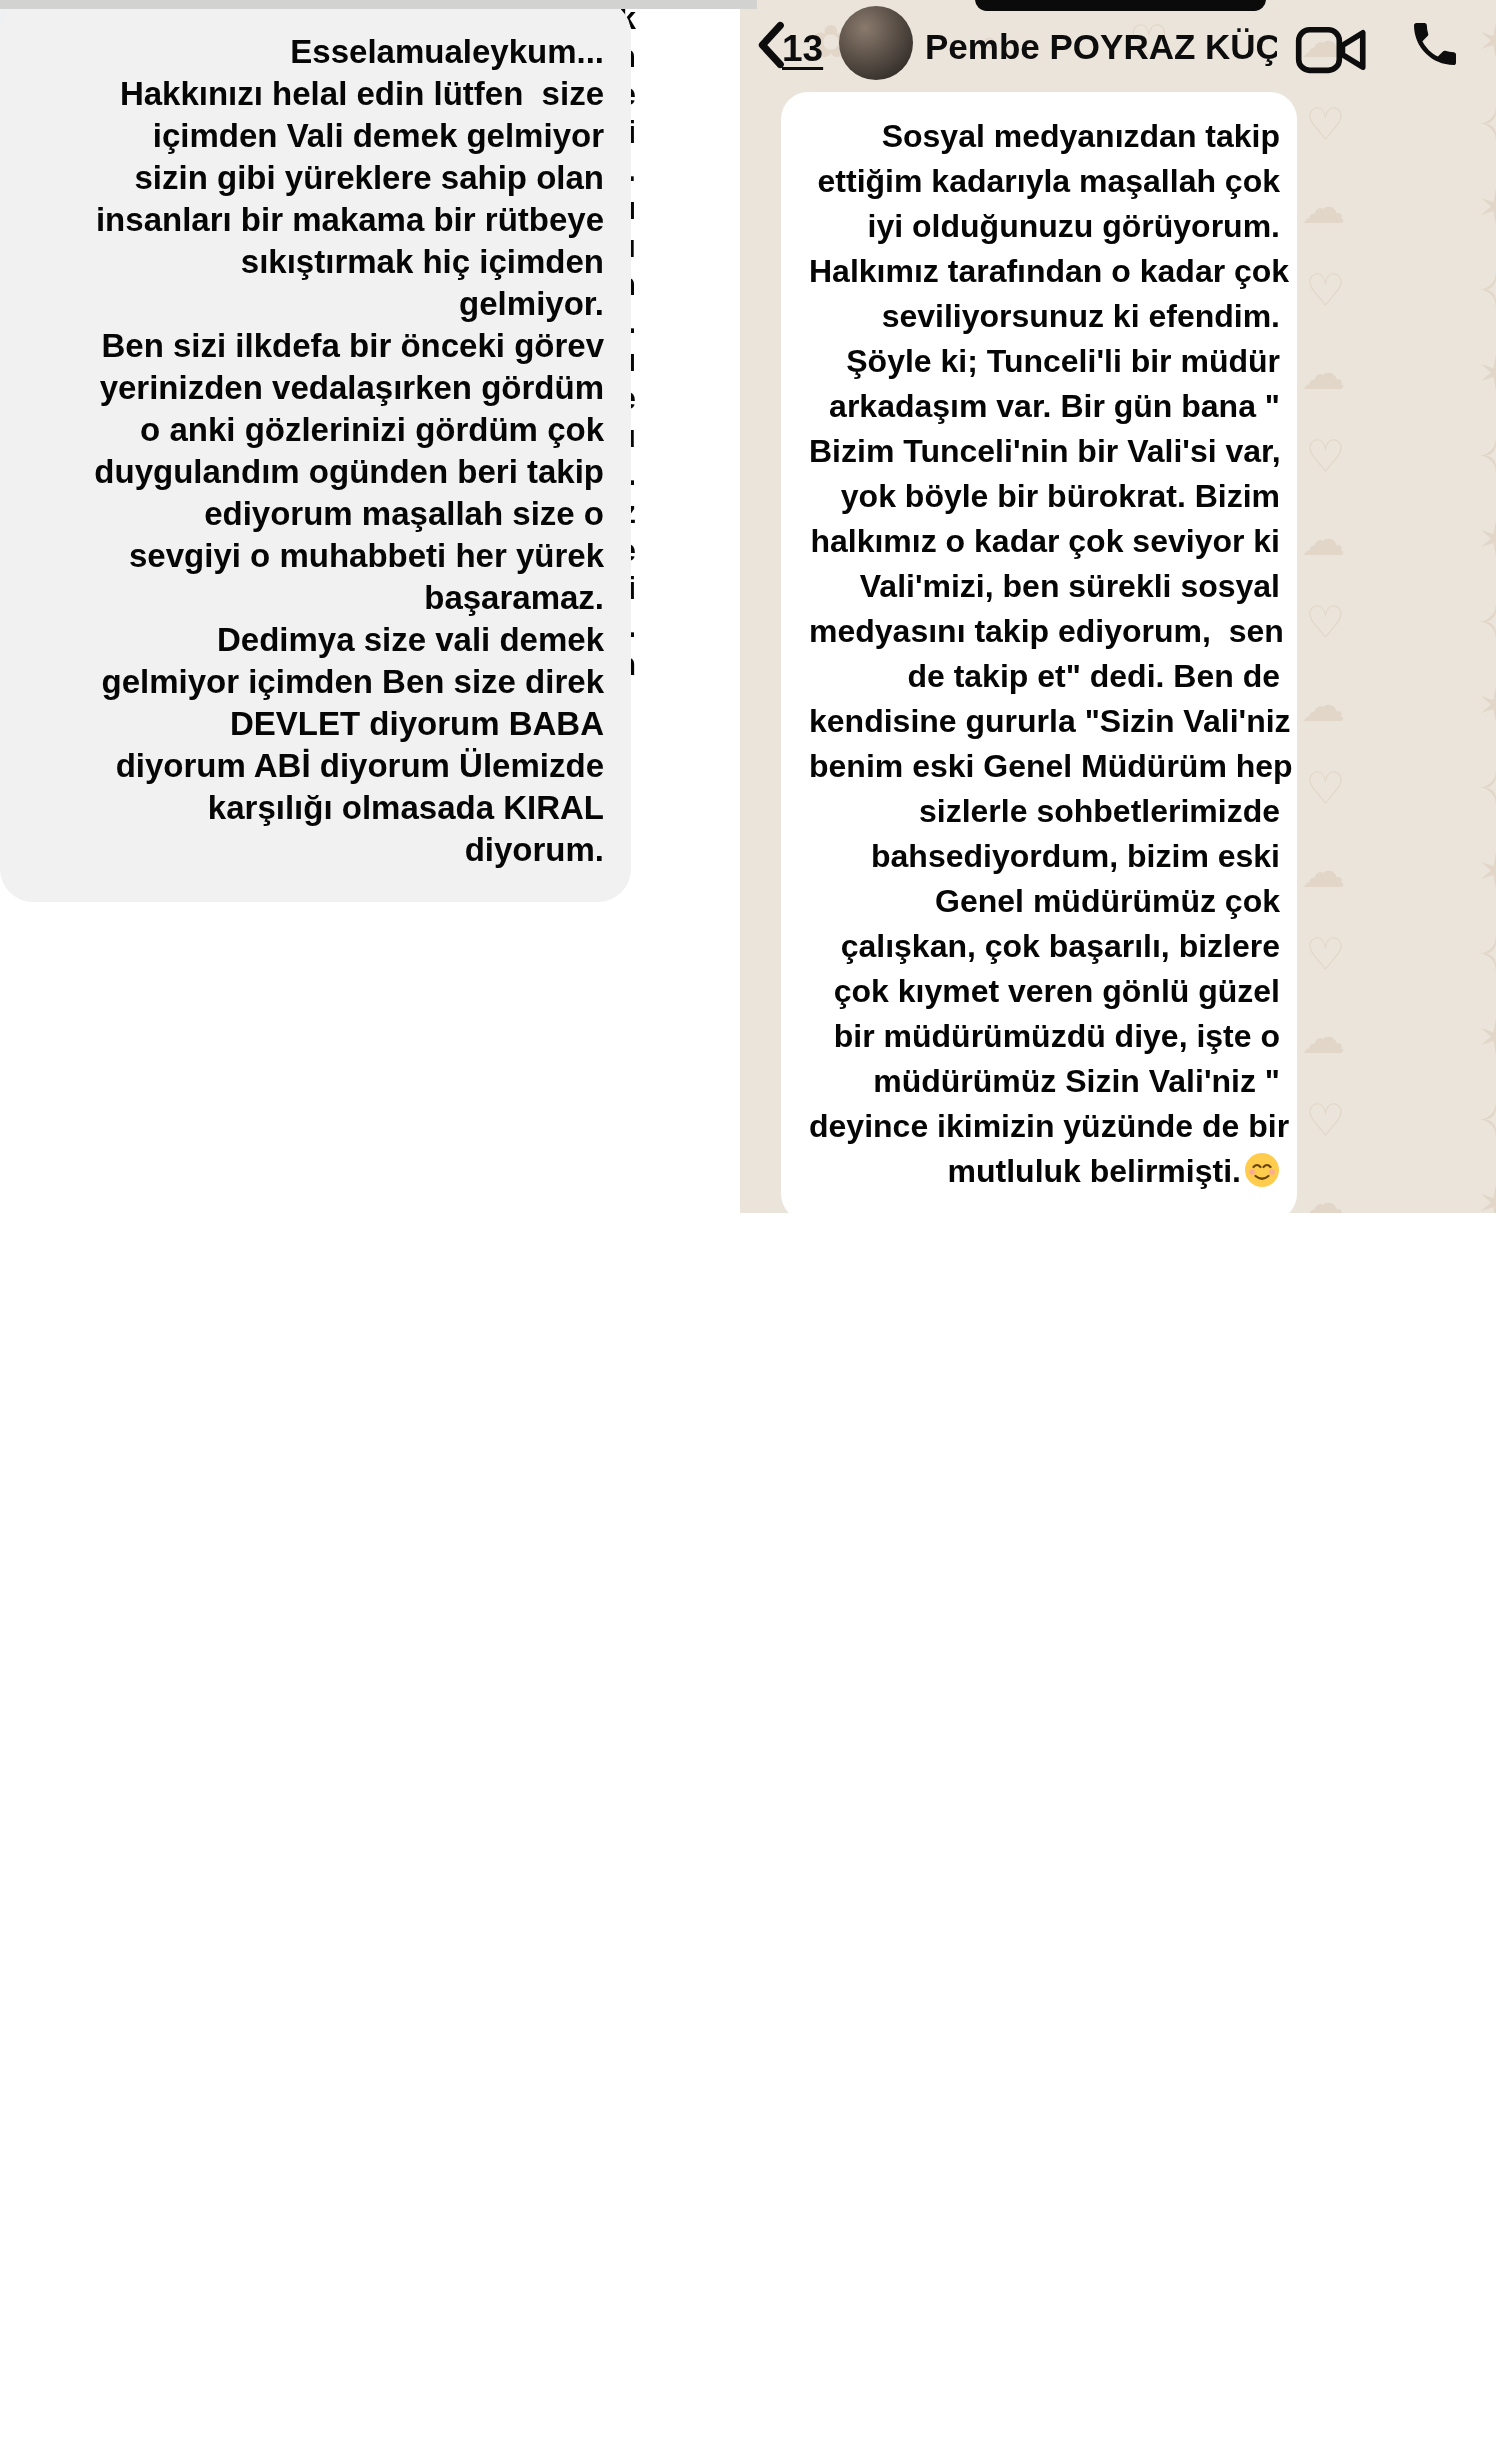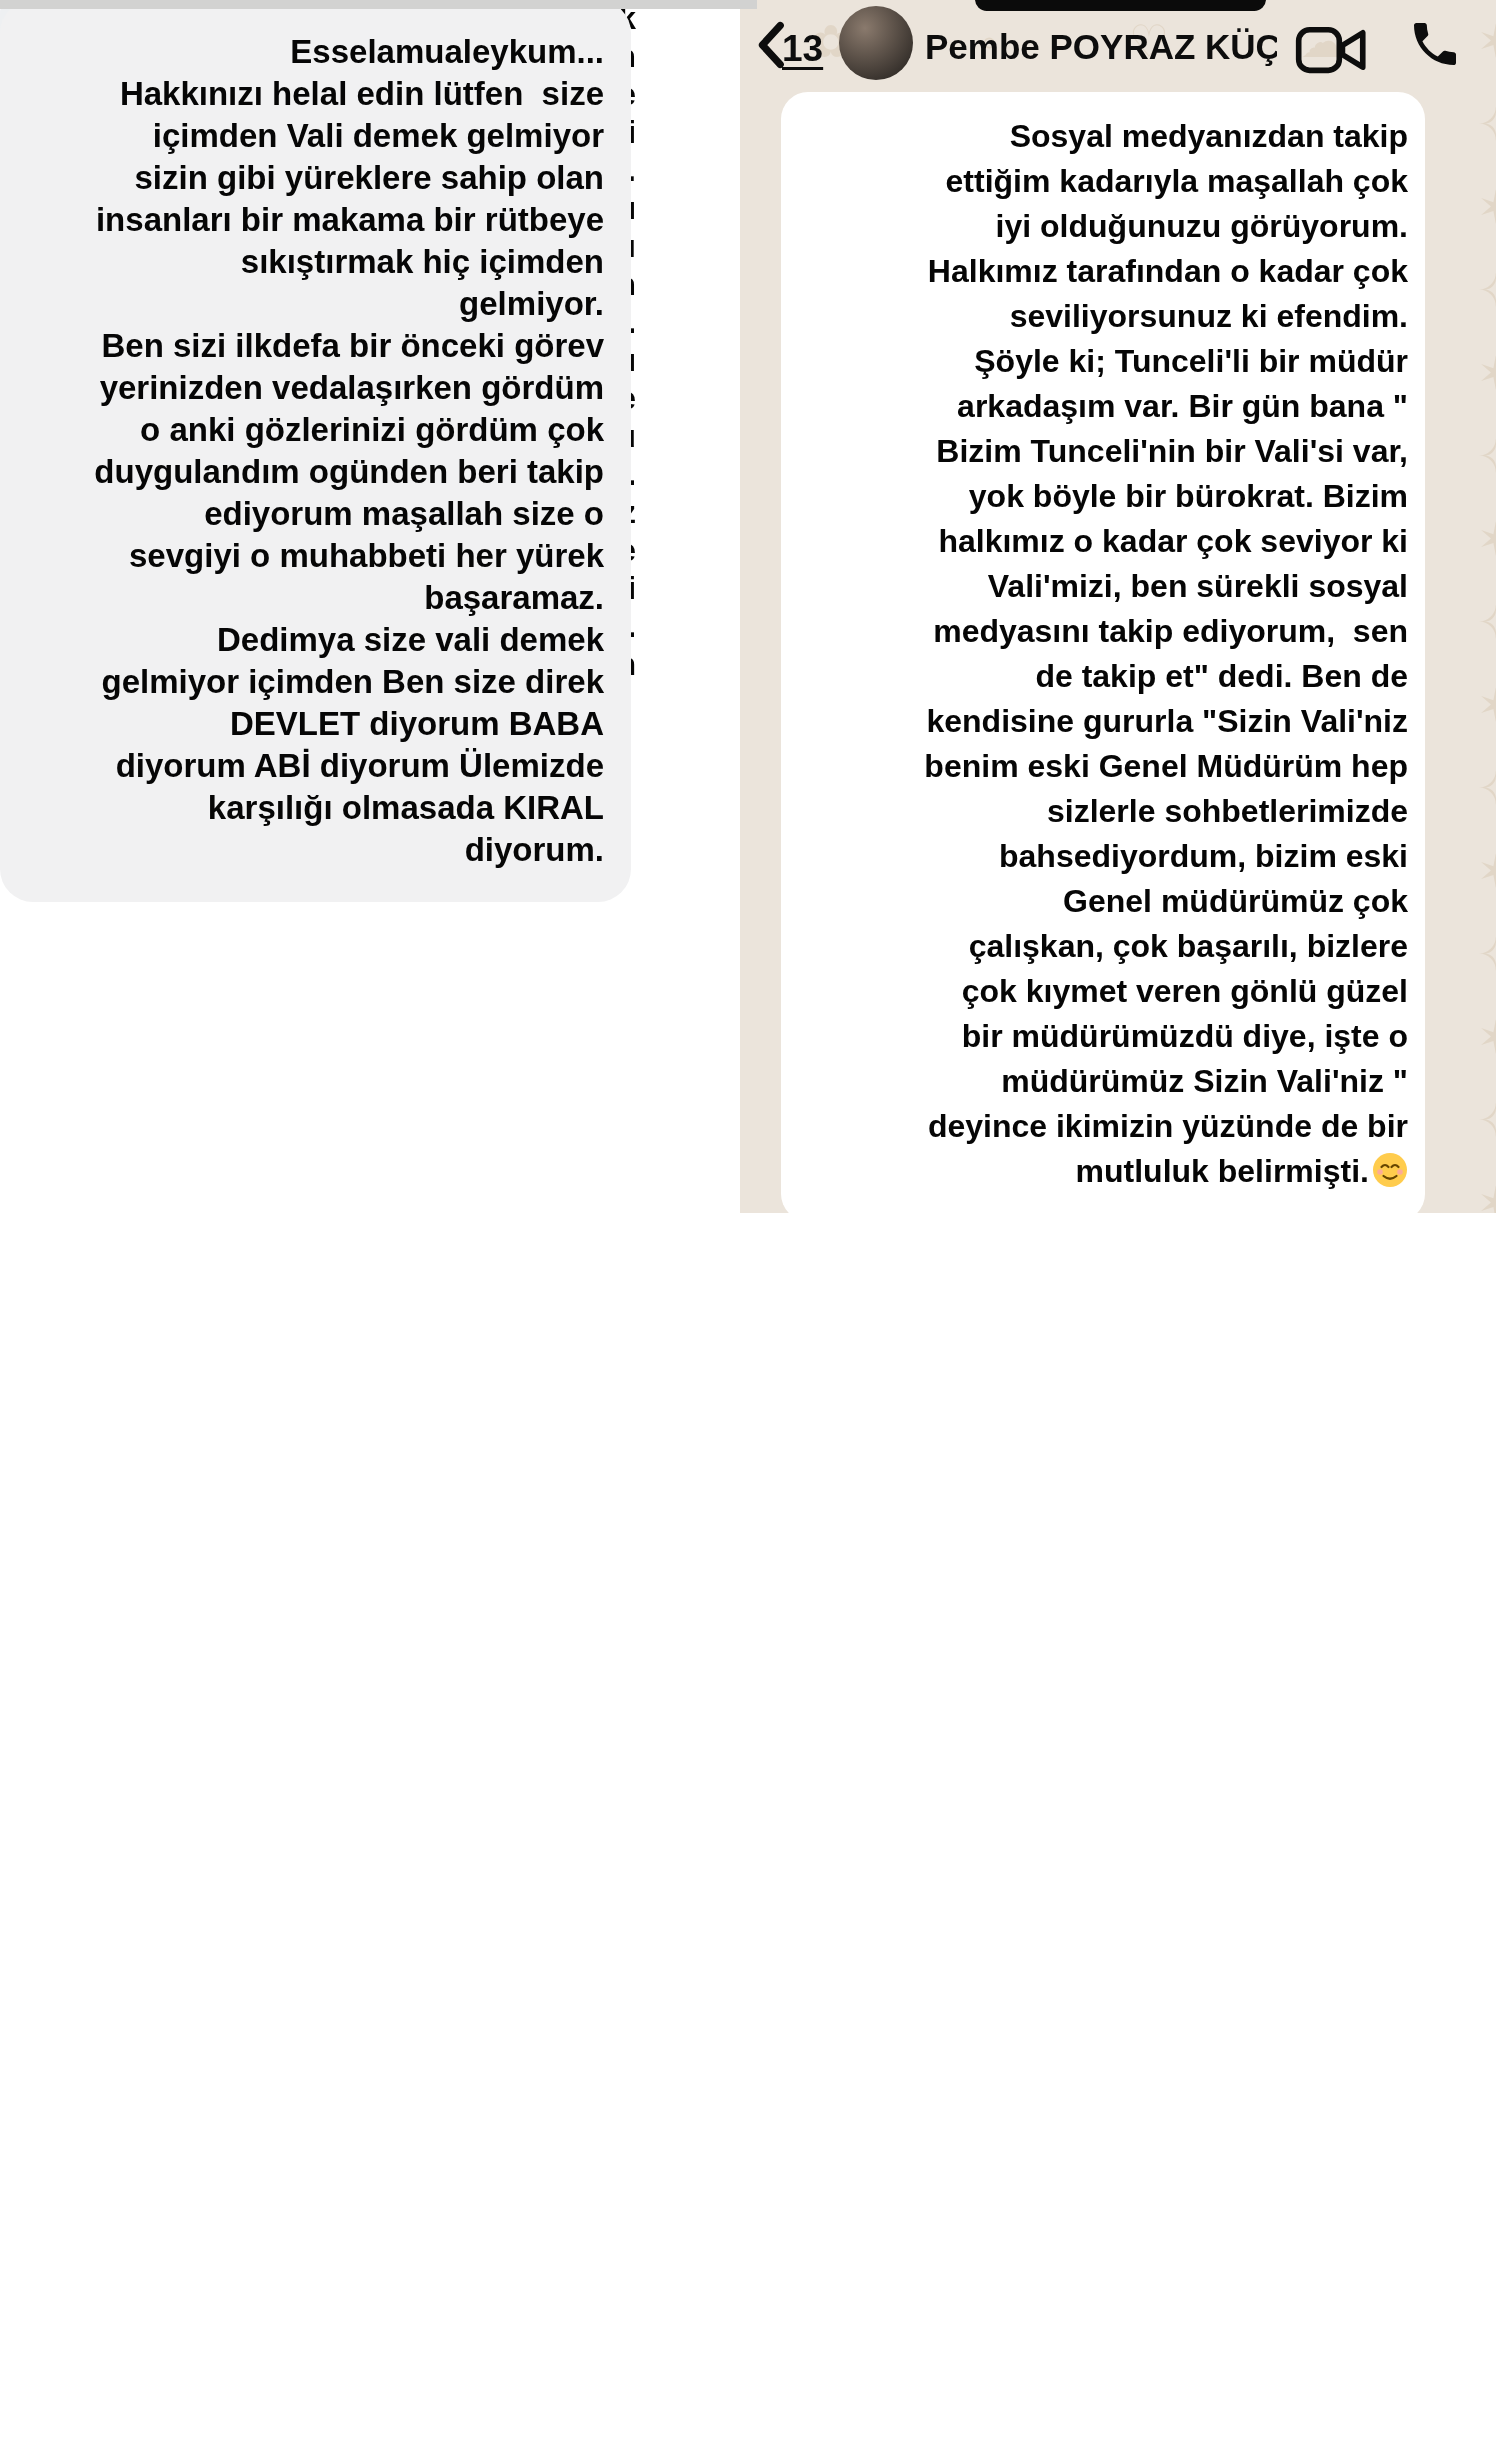--- a/index.html
+++ b/index.html
@@ -51,21 +51,21 @@
   }
   .top-pill{position:absolute;left:235px;top:-14px;width:291px;height:25px;background:#0b0b0b;border-radius:11.7px;}
   .wa-back{position:absolute;left:11px;top:19px;width:39px;height:52px;cursor:pointer;}
   .wa-count{position:absolute;left:42px;top:28px;font-size:37px;font-weight:700;color:#0d0d0d;
             text-decoration:underline;text-underline-offset:6.3px;cursor:pointer;}
   .wa-avatar{position:absolute;left:99px;top:6.3px;width:74px;height:74px;border-radius:50%;cursor:pointer;
              background:radial-gradient(circle at 35% 30%,#8a7a6d 0%,#5f544b 40%,#39332e 75%,#26221f 100%);}
   .wa-name{position:absolute;left:185px;top:27px;width:352px;font-size:35px;font-weight:700;color:#0d0d0d;white-space:nowrap;overflow:hidden;}
   .wa-video{position:absolute;left:554px;top:25px;width:75px;height:50px;cursor:pointer;}
   .wa-phone{position:absolute;left:667px;top:15.7px;width:56px;height:56px;cursor:pointer;}
-  .wa-bubble{position:absolute;left:41px;top:92px;width:644px;background:#ffffff;border-radius:27px;
+  .wa-bubble{position:absolute;left:41px;top:92px;width:516px;background:#ffffff;border-radius:27px;
              box-sizing:border-box;padding:22px 17px 27px 28px;}
   .wa-bubble .txt{font-size:32px;line-height:45px;}
   .emoji-svg{display:inline-block;width:36px;height:36px;vertical-align:-5.5px;margin-left:3.1px;}
 
   .divider2{left:945;top:1564;width:757px;height:1.6px;background:#e4e4e4;}
 
   
   .p2-username{left:945;top:1580;width:967;font-size:44px;font-weight:800;letter-spacing:0.8px;color:#0d0d0d;}
   .p2-full{left:945;top:1650;width:967;font-size:36px;font-weight:400;color:#85878a;}
   .p2-stats{left:945;top:1710;width:967;font-size:36px;font-weight:400;color:#85878a;}

